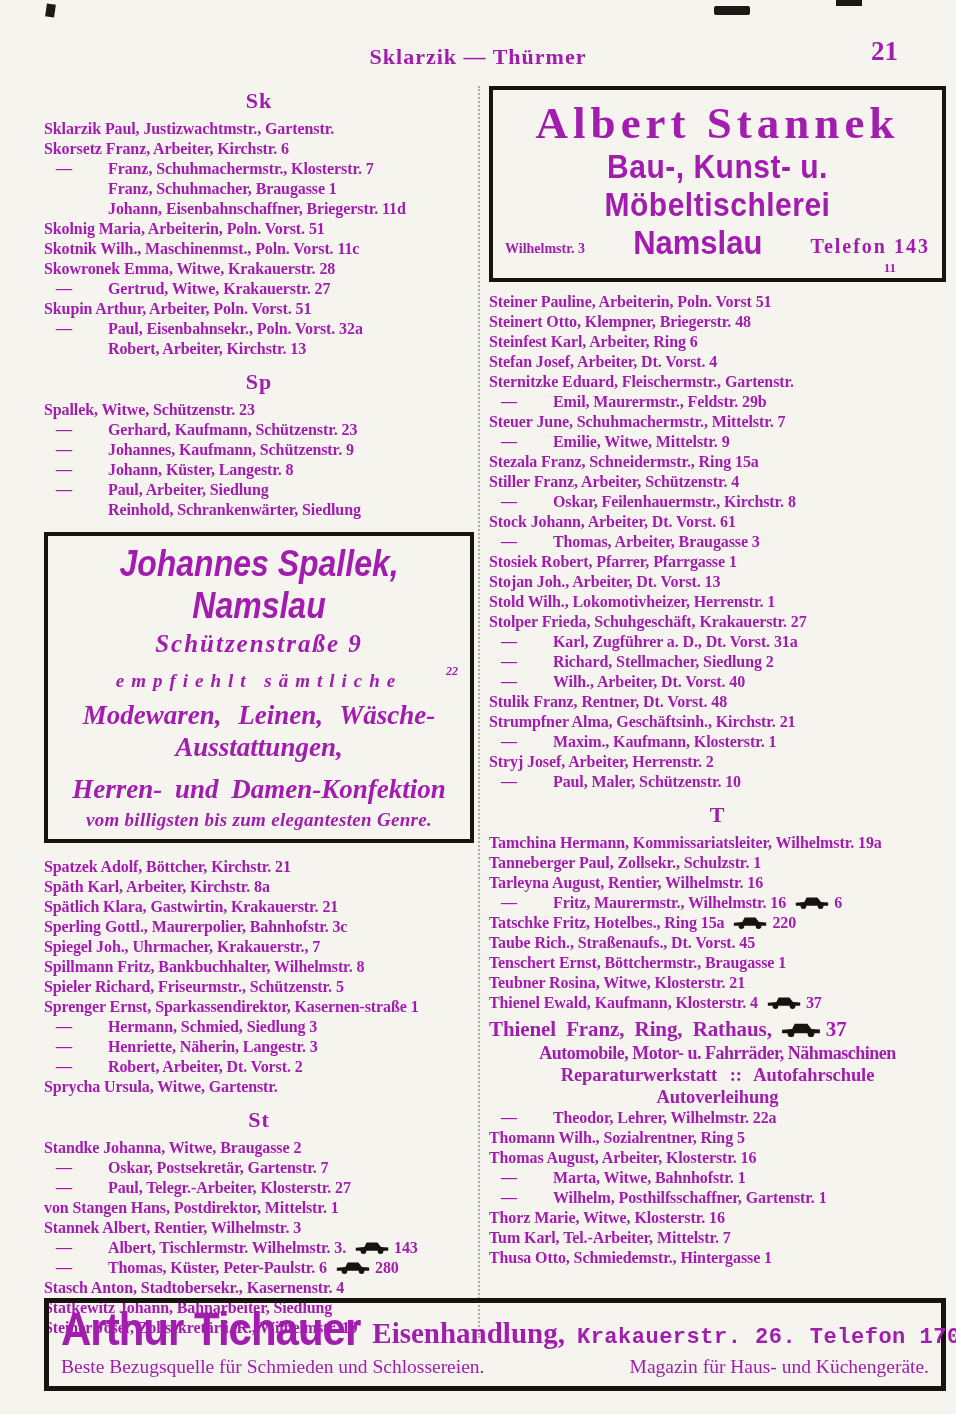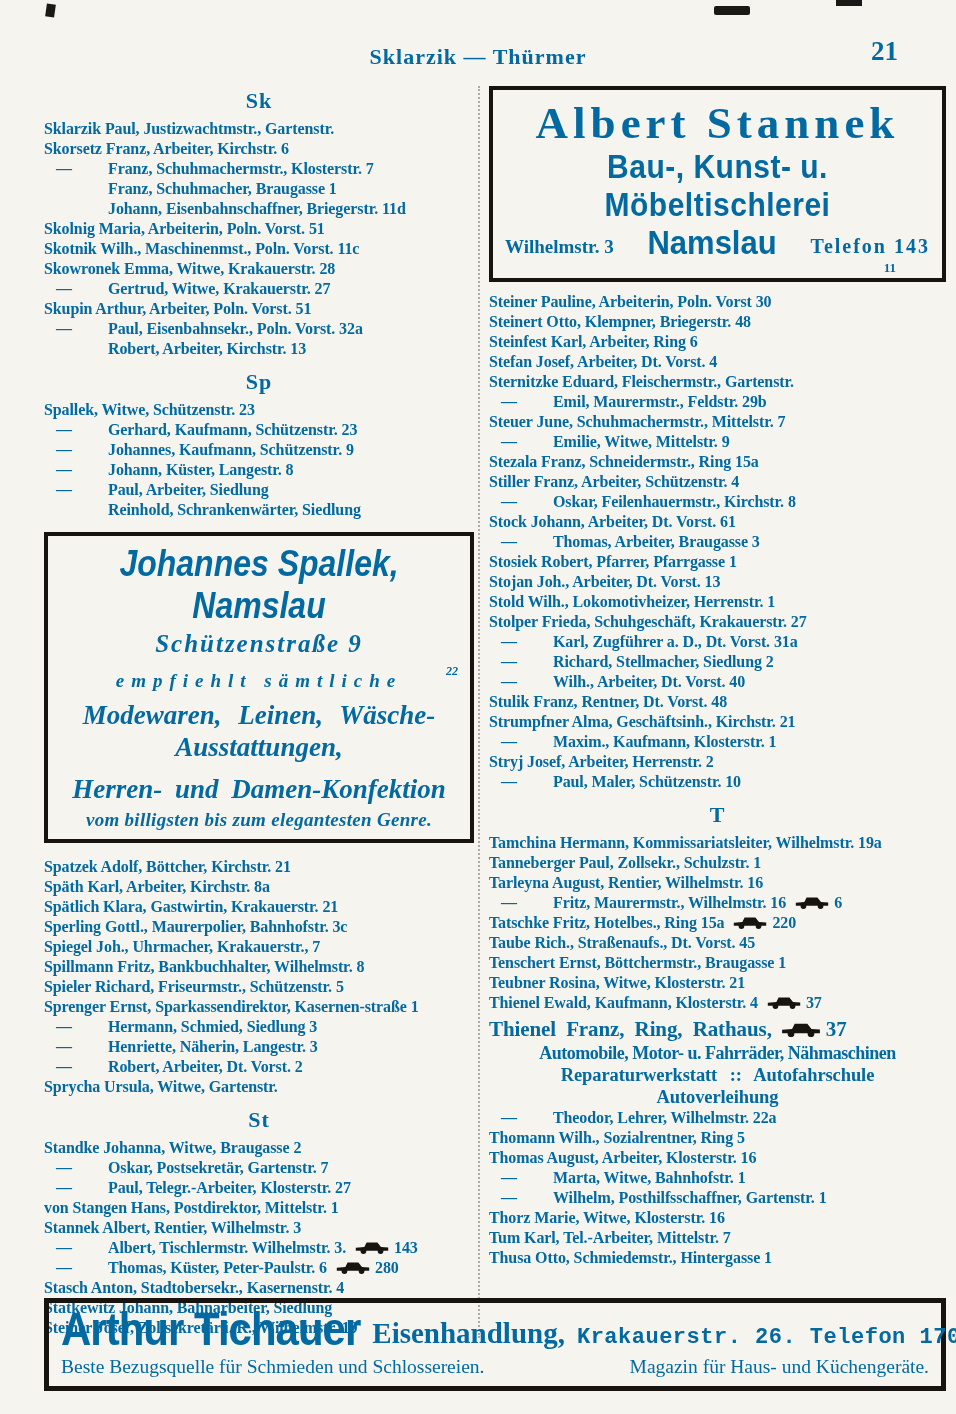--- a/index.html
+++ b/index.html
@@ -1,17 +1,17 @@
 <!DOCTYPE html>
 <html><head>
 <meta charset="utf-8">
 <style>
   html,body{margin:0;padding:0;background:#d8d6d0;}
   .page{position:relative;width:956px;height:1414px;background:#f5f4ee;overflow:hidden;
-        font-family:"Liberation Serif","DejaVu Serif",serif;color:#0369a1;}
+        font-family:"Liberation Serif","DejaVu Serif",serif;color:#a21caf;}
   
   .running-head{position:absolute;top:44px;left:0;width:956px;text-align:center;
         font-size:22px;font-weight:700;letter-spacing:1px;}
   .page-number{position:absolute;top:36px;right:58px;font-size:27px;font-weight:700;}
   
   .artifact{position:absolute;background:#1b1916;}
   .a1{top:4px;left:46px;width:9px;height:13px;transform:rotate(8deg);}
   .a2{top:6px;left:714px;width:36px;height:9px;border-radius:2px;}
   .a3{top:0px;left:836px;width:26px;height:6px;}
   
@@ -34,21 +34,21 @@
   .row.bold-lg svg.car{width:42px;height:17px;}
   
   .ad{border:4px solid #171410;box-sizing:border-box;}
   
   .ad-stannek{padding:10px 10px 2px;text-align:center;margin-bottom:10px;}
   .st-title{font-family:"Liberation Serif",serif;font-weight:700;font-size:45px;line-height:1.05;
        letter-spacing:5px;}
   .st-line2{font-family:"Liberation Sans","DejaVu Sans",sans-serif;font-weight:700;font-size:30px;
        letter-spacing:0.5px;margin-top:5px;transform:scaleY(1.12);}
   .st-bottom{display:flex;align-items:baseline;justify-content:space-between;margin-top:5px;padding:0 2px;}
-  .st-addr{font-size:19px;font-weight:700;}
+  .st-addr{font-size:14px;font-weight:700;}
   .st-city{font-family:"Liberation Sans","DejaVu Sans",sans-serif;font-weight:700;font-size:31px;
        transform:scaleY(1.1);}
   .st-tel{font-size:20px;font-weight:700;letter-spacing:2px;}
   .st-idx{text-align:right;font-size:13px;font-weight:700;padding-right:36px;line-height:1.1;}
   
   .ad-spallek{margin:12px 0 14px;padding:12px 8px 8px;text-align:center;font-style:italic;}
   .sp-title{font-family:"Liberation Sans","DejaVu Sans",sans-serif;font-weight:700;font-size:32px;
        transform:scaleY(1.15);}
   .sp-sub{font-size:25px;font-weight:700;margin-top:8px;letter-spacing:2px;}
   .sp-line3{position:relative;font-size:19px;font-weight:700;letter-spacing:7px;margin-top:12px;}
@@ -160,21 +160,21 @@
         <div class="st-line2">Bau-, Kunst- u. Möbeltischlerei</div>
         <div class="st-bottom">
           <span class="st-addr">Wilhelmstr. 3</span>
           <span class="st-city">Namslau</span>
           <span class="st-tel">Telefon 143</span>
         </div>
         <div class="st-idx">11</div>
       </div>
 
       <div data-list="right">
-          <div class="row"><span>Steiner Pauline, Arbeiterin, Poln. Vorst 30</span></div>
+          <div class="row"><span>Steiner Pauline, Arbeiterin, Poln. Vorst 51</span></div>
           <div class="row"><span>Steinert Otto, Klempner, Briegerstr. 48</span></div>
           <div class="row"><span>Steinfest Karl, Arbeiter, Ring 6</span></div>
           <div class="row"><span>Stefan Josef, Arbeiter, Dt. Vorst. 4</span></div>
           <div class="row"><span>Sternitzke Eduard, Fleischermstr., Gartenstr.</span></div>
           <div class="row"><span class="lead">—</span><span>Emil, Maurermstr., Feldstr. 29b</span></div>
           <div class="row"><span>Steuer June, Schuhmachermstr., Mittelstr. 7</span></div>
           <div class="row"><span class="lead">—</span><span>Emilie, Witwe, Mittelstr. 9</span></div>
           <div class="row"><span>Stezala Franz, Schneidermstr., Ring 15a</span></div>
           <div class="row"><span>Stiller Franz, Arbeiter, Schützenstr. 4</span></div>
           <div class="row"><span class="lead">—</span><span>Oskar, Feilenhauermstr., Kirchstr. 8</span></div>

